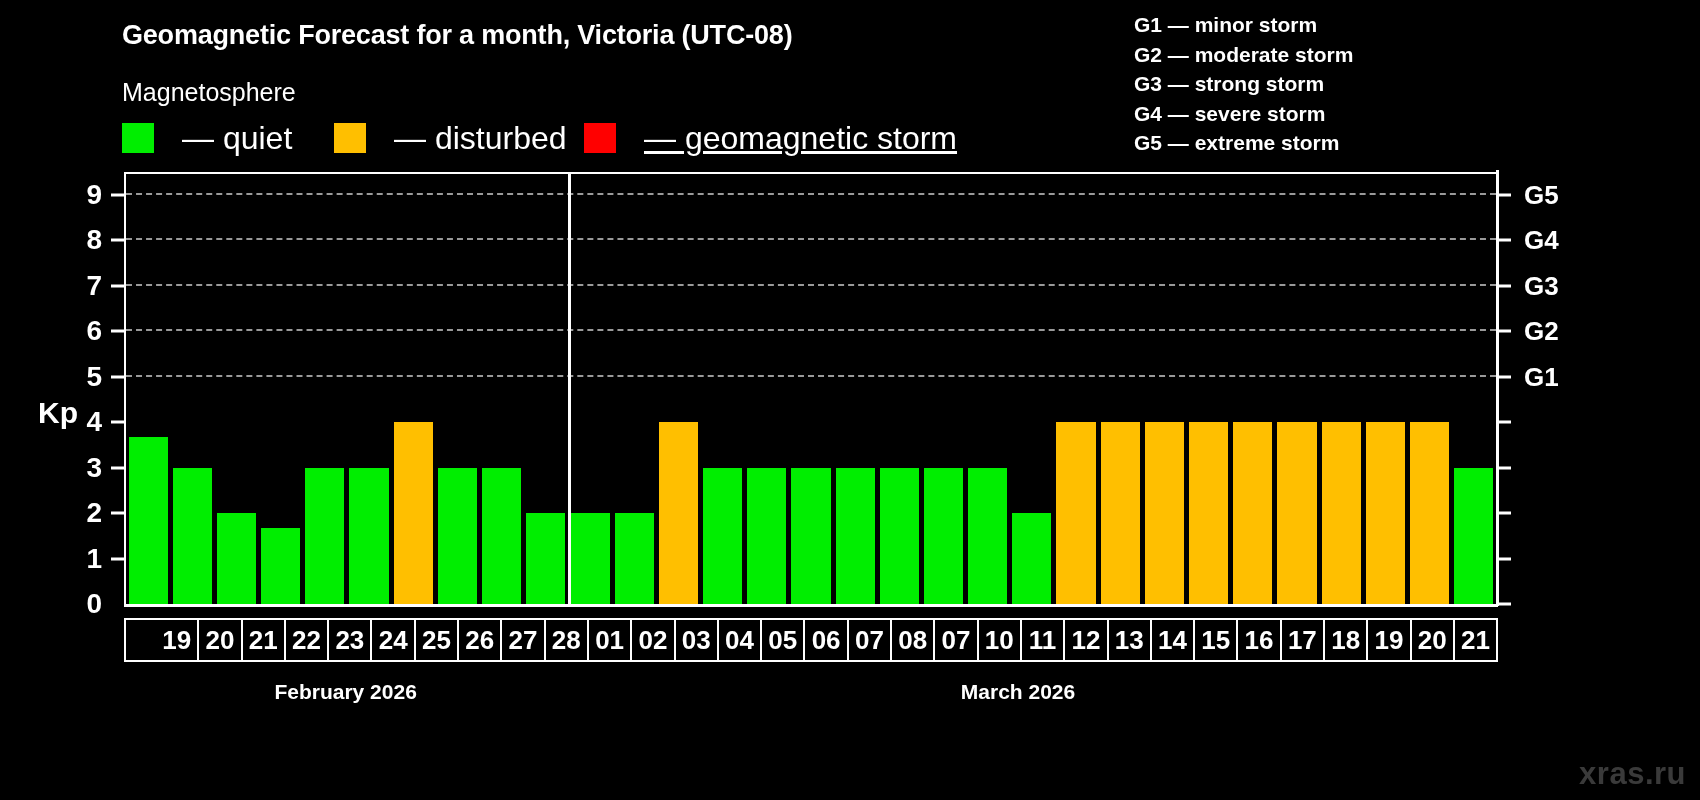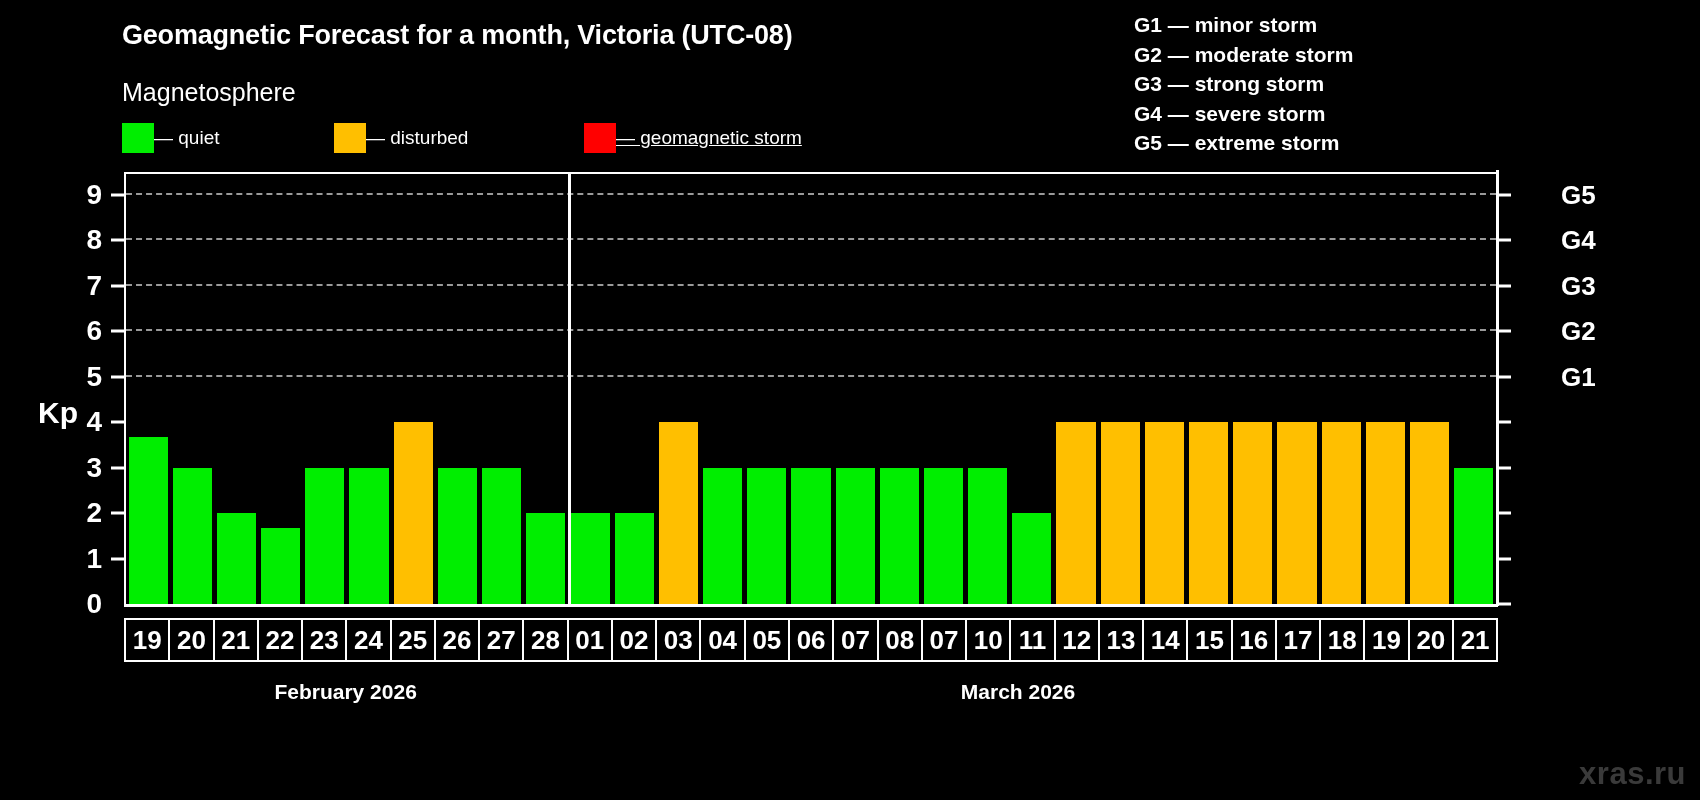--- a/index.html
+++ b/index.html
@@ -21,21 +21,21 @@
   }
   .subtitle {
     position: absolute; left: 122px; top: 78px;
     font-size: 25px; font-weight: normal; white-space: nowrap;
   }
 
   
   .legend { position: absolute; left: 122px; top: 122px; height: 32px; }
   .legend-item { position: absolute; top: 0; height: 32px; display: flex; align-items: center; }
   .legend-swatch { width: 32px; height: 30px; display: block; }
-  .legend-label { font-size: 19px; margin-left: 0; white-space: nowrap; }
+  .legend-label { font-size: 32px; margin-left: 28px; white-space: nowrap; }
 
   
   .gscale { position: absolute; left: 1134px; top: 10px; }
   .gscale-row {
     font-size: 21px; font-weight: bold; line-height: 29.5px;
     white-space: nowrap;
   }
 
   
   .plot-frame {
@@ -70,34 +70,34 @@
     transform: translateY(-50%);
   }
   .kp-label {
     position: absolute; left: 38px; top: 396px;
     font-size: 30px; font-weight: bold;
   }
   .yaxis-left { position: absolute; left: 74px; top: 172px; width: 50px; height: 432px; }
   .yaxis-right { position: absolute; left: 1498px; top: 172px; width: 120px; height: 432px; }
   .gtick-label {
     position: absolute; left: 26px; font-size: 26px; font-weight: bold;
-    transform: translateY(-50%); white-space: nowrap; margin-left: 37px;
+    transform: translateY(-50%); white-space: nowrap;
   }
   .gtick-mark {
     position: absolute; left: 0; width: 13px; height: 0; border-top: 3px solid #ffffff;
     transform: translateY(-50%);
   }
   .axis-right-line {
     position: absolute; left: 1496px; top: 170px; width: 3px; height: 436px; background: #ffffff;
   }
 
   
   .day-strip {
     position: absolute; left: 124px; top: 618px; width: 1374px; height: 44px;
-    display: flex; border: 2px solid #ffffff; background: #000;
+    display: flex; border: 2px solid #ffffff; background: #000; padding-left: 30px;
   }
   .day-cell {
     flex: 1 1 0; position: relative;
     display: flex; align-items: center; justify-content: center;
     font-size: 26px; font-weight: bold; color: #ffffff;
     border-right: 2px solid #ffffff;
   }
   .day-cell:last-child { border-right: none; }
   .baseline {
     position: absolute; left: 124px; top: 604px; width: 1374px; height: 3px; background: #ffffff;

